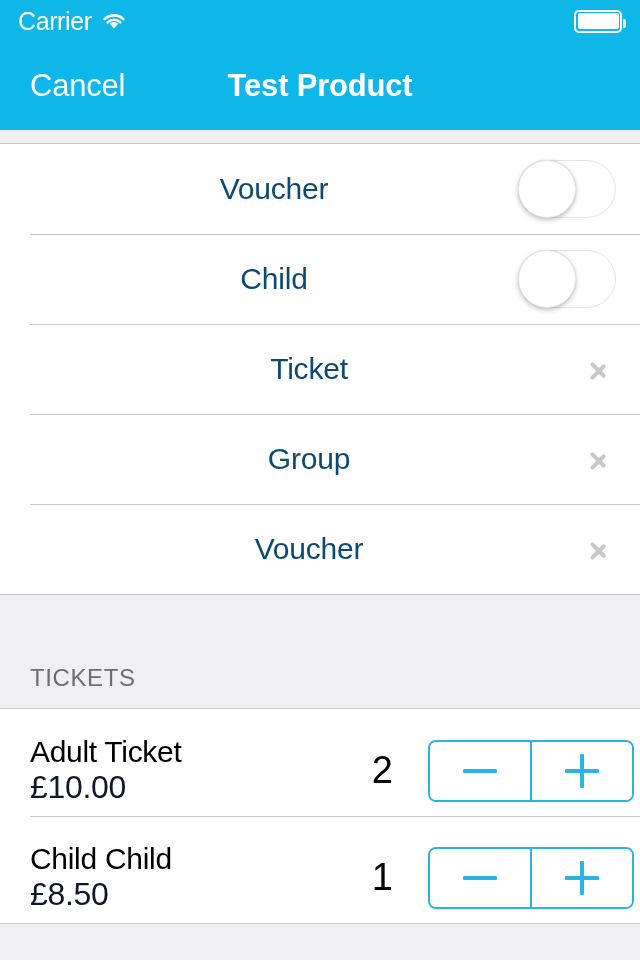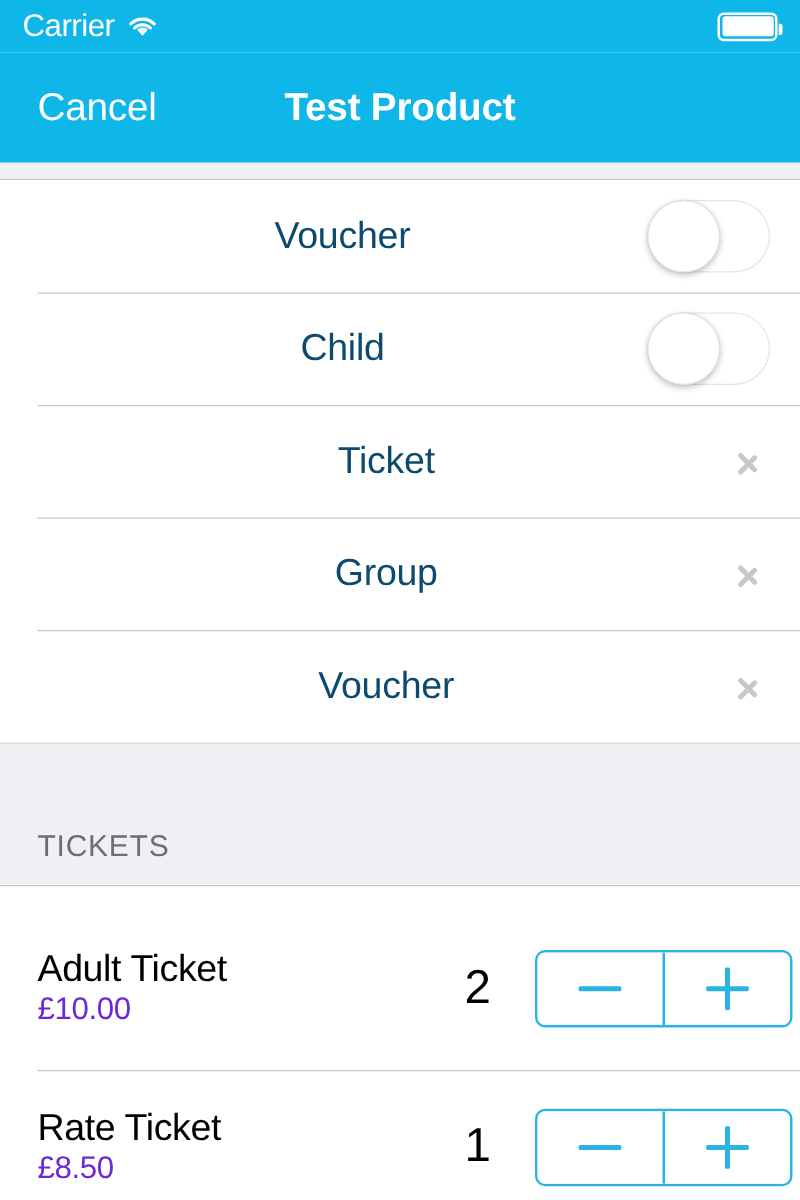--- a/index.html
+++ b/index.html
@@ -107,29 +107,29 @@
     display:flex; align-items:flex-end; padding:0 4px 16px 30px;
   }
   .section-header-text {
     font-size:24px; color:#6D6D72; letter-spacing:0.6px;
   }
 
   
   .ticket-row {
     position:relative; background:#fff;
     display:flex; align-items:center;
-    padding:16px 6px 0 30px; height:107px;margin-top:20px;
+    padding:16px 6px 0 30px; height:107px;
   }
   .ticket-row + .ticket-row::before {
     content:""; position:absolute; left:30px; right:0; top:0;
     height:1px; background:#C8C7CC;
   }
   .ticket-texts { flex:1; display:flex; flex-direction:column; justify-content:center; gap:2px; }
   .ticket-title { font-size:30px; color:#000; letter-spacing:-0.3px; line-height:1.08; }
-  .ticket-price { font-size:25px; color:#6d28d9; letter-spacing:-0.3px; line-height:1.08; }
+  .ticket-price { font-size:32px; color:#0f172a; letter-spacing:-0.3px; line-height:1.08; }
   .ticket-qty {
     font-size:38px; color:#000; letter-spacing:-0.5px;
     min-width:48px; text-align:center; margin-right:22px;
   }
   .stepper {
     width:206px; height:62px; border:2px solid #2AB4E3; border-radius:8px;
     display:flex; flex:none; background:#fff; overflow:hidden;
   }
   .stepper-btn {
     flex:1; display:flex; align-items:center; justify-content:center;
@@ -230,21 +230,21 @@
             <span class="minus-glyph"></span>
           </button>
           <button class="stepper-btn">
             <span class="plus-glyph"></span>
           </button>
         </div>
       </div>
 
       <div class="ticket-row">
         <div class="ticket-texts">
-          <span class="ticket-title">Rate Ticket</span>
+          <span class="ticket-title">Child Child</span>
           <span class="ticket-price">£8.50</span>
         </div>
         <span class="ticket-qty">1</span>
         <div class="stepper">
           <button class="stepper-btn">
             <span class="minus-glyph"></span>
           </button>
           <button class="stepper-btn">
             <span class="plus-glyph"></span>
           </button>

